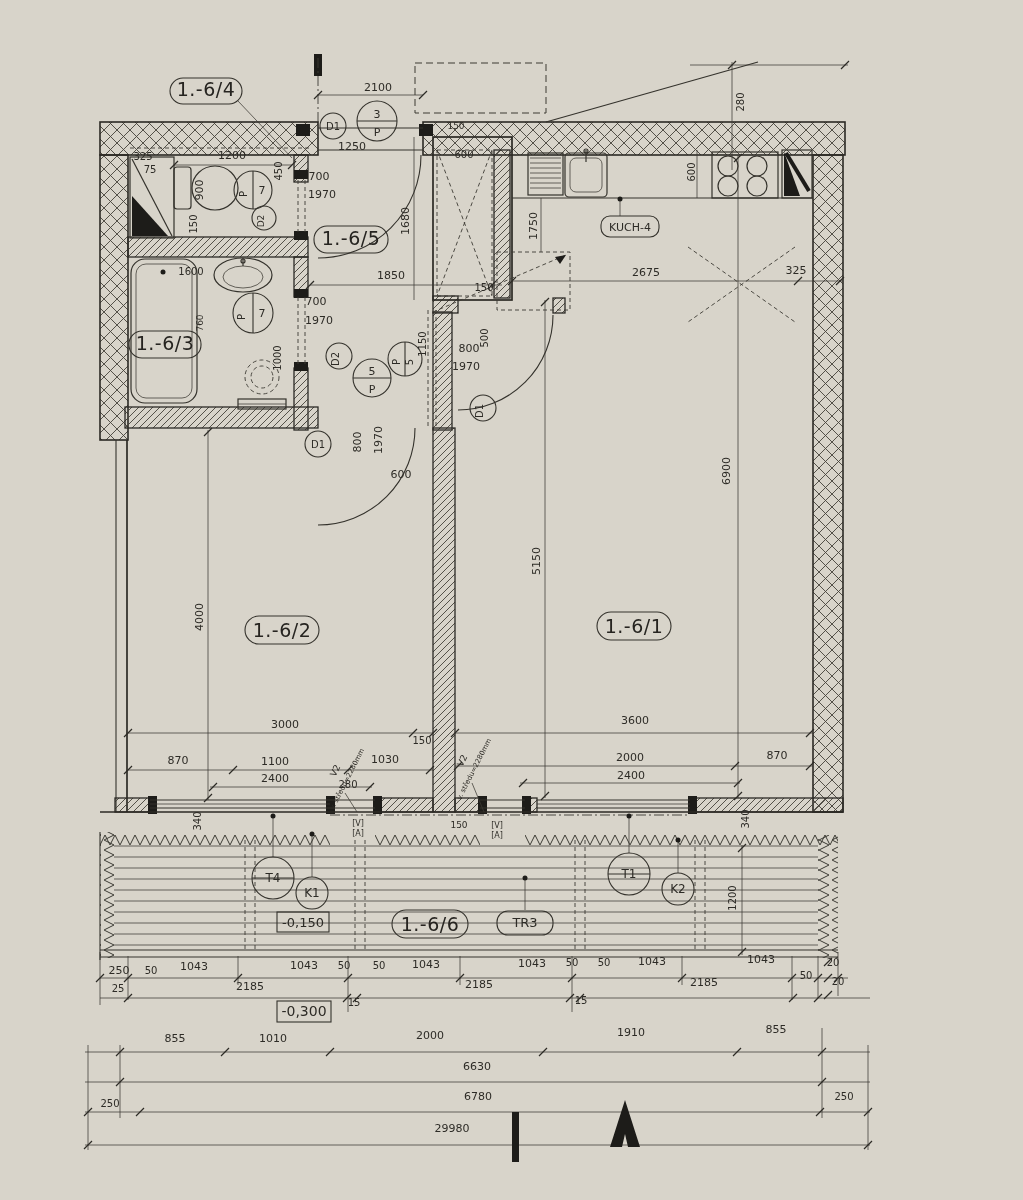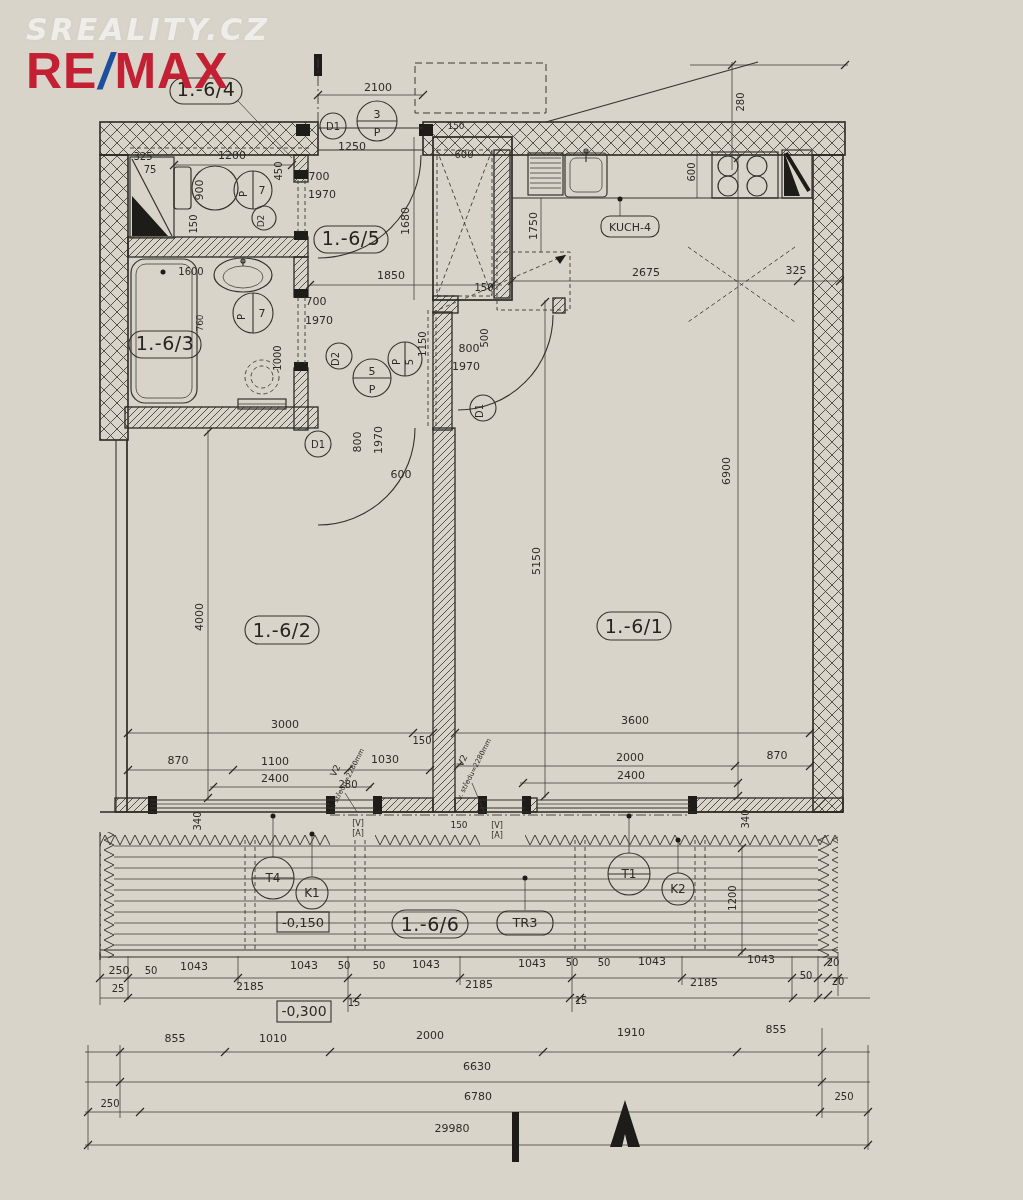--- a/index.html
+++ b/index.html
@@ -25,24 +25,20 @@
   .tick{stroke:#2d2b26;stroke-width:1.2;fill:none;}
   .wallx{fill:url(#xh);stroke:#2c2a25;stroke-width:1.6;}
   .walld{fill:url(#dh);stroke:#2c2a25;stroke-width:1.3;}
   .blk{fill:#1d1c19;stroke:none;}
   .fix{stroke:#34322c;stroke-width:1.2;fill:none;}
 </style>
 </head>
 <body>
 
 <div class="page">
-  <div class="brand">
-    <div class="watermark">SREALITY.CZ</div>
-    <div class="remax"><span class="re">RE</span><span class="slash">/</span><span class="max">MAX</span></div>
-  </div>
 
   <svg width="1023" height="1200" viewBox="0 0 1023 1200">
     <defs>
       <pattern id="xh" width="13" height="13" patternUnits="userSpaceOnUse">
         <path d="M0 0L13 13M13 0L0 13" stroke="#45423a" stroke-width="0.9" fill="none"></path>
       </pattern>
       <pattern id="dh" width="7" height="7" patternUnits="userSpaceOnUse">
         <path d="M0 7L7 0" stroke="#45423a" stroke-width="0.9" fill="none"></path>
       </pattern>
       <pattern id="zz" width="10" height="13" patternUnits="userSpaceOnUse">

